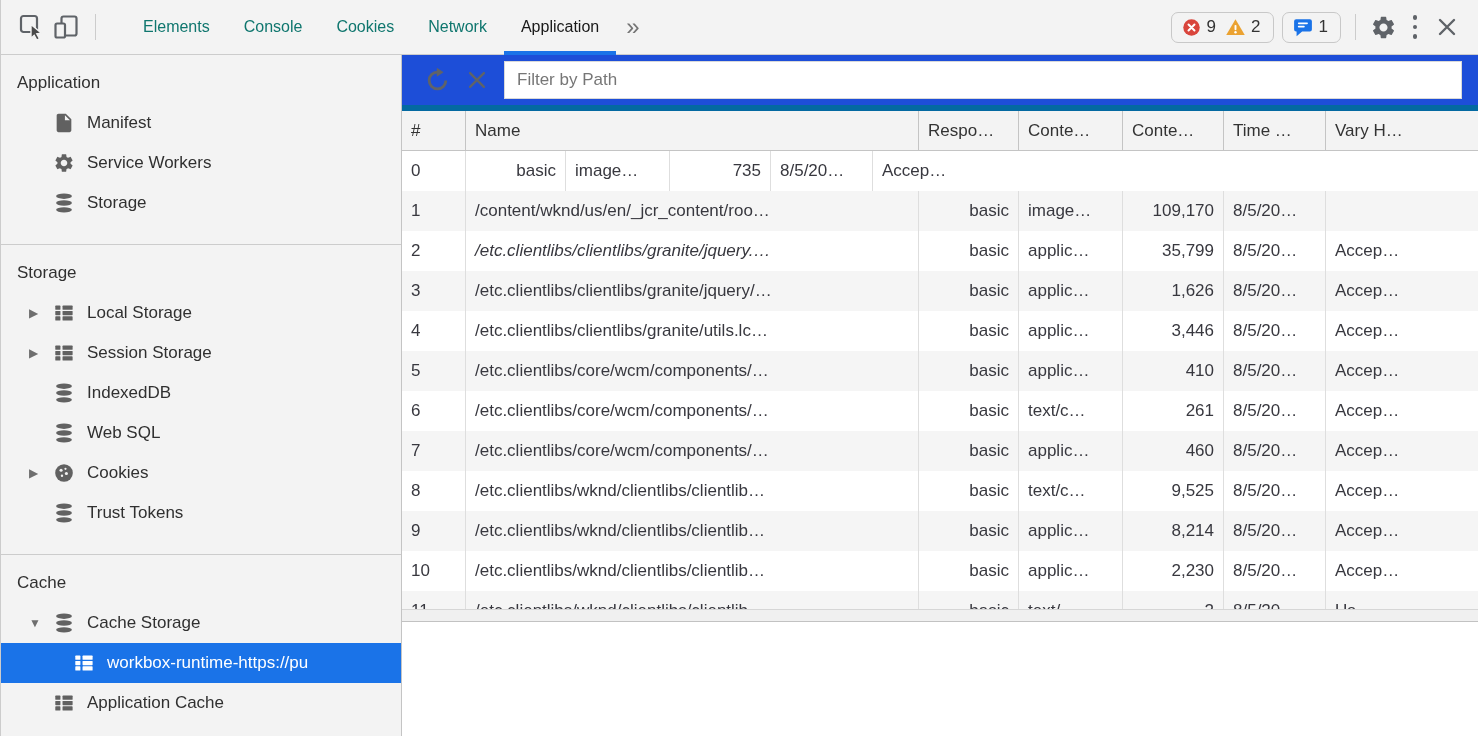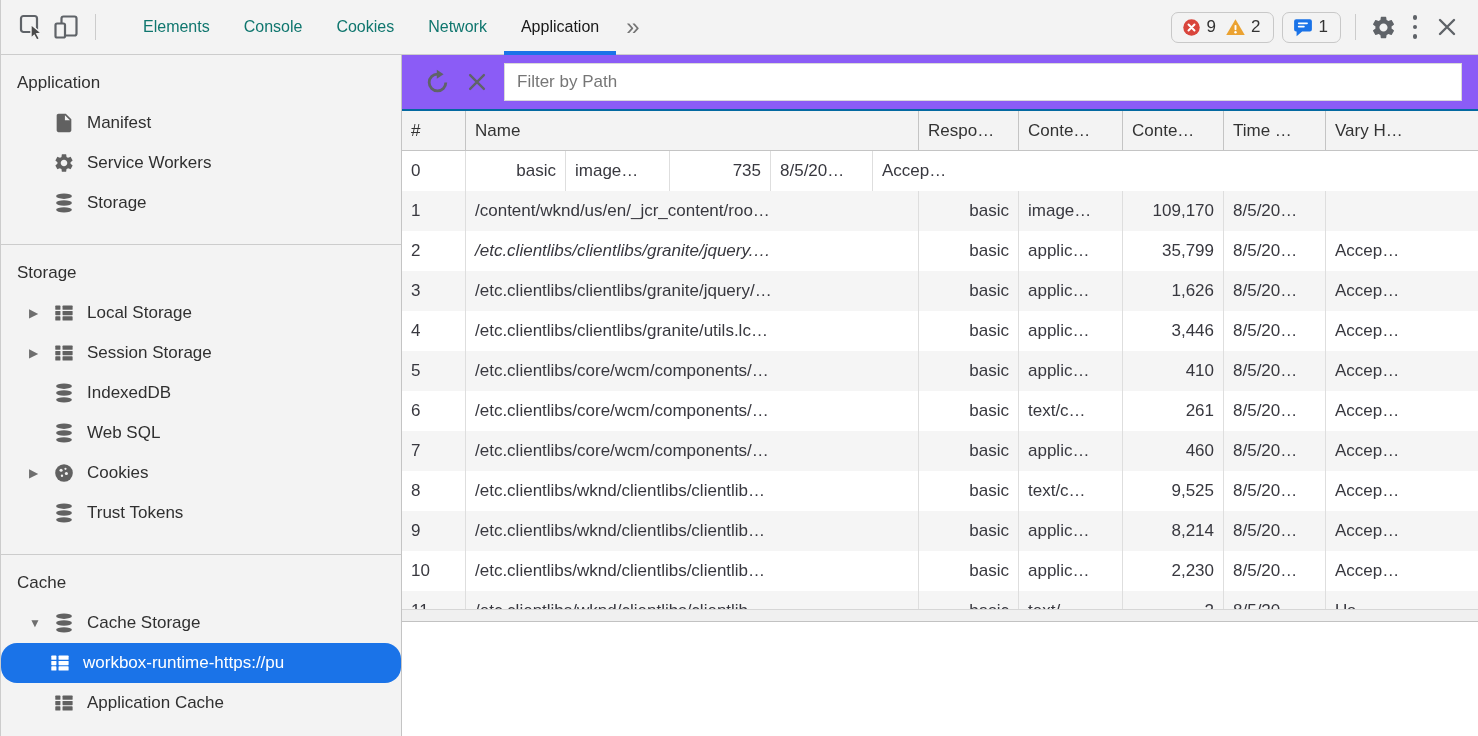--- a/index.html
+++ b/index.html
@@ -31,27 +31,27 @@
   
   .sidebar { width:401px; flex:0 0 401px; background:#f3f3f3; border-right:1px solid #c4c4c4; overflow:hidden; }
   .side-section { padding:18px 0 21px 0; }
   .side-section + .side-section { border-top:1px solid #ccc; }
   .section-title { font-size:17px; color:#303030; padding:0 16px 10px 16px; }
   .tree-item { display:flex; align-items:center; height:40px; padding-left:28px; font-size:17px; color:#303030;
                white-space:nowrap; overflow:hidden; }
   .tree-item .arrow { width:24px; flex:0 0 24px; font-size:12px; color:#6e6e6e; }
   .tree-item .icon { width:22px; height:22px; flex:0 0 22px; margin-right:12px; display:flex; align-items:center; }
   .tree-item .icon svg { width:22px; height:22px; fill:#616161; }
-  .tree-item.indent1 { padding-left:24px;border-radius:16px; }
+  .tree-item.indent1 { padding-left:48px; }
   .tree-item.selected { background:#1a73e8; color:#fff; }
   .tree-item.selected .icon svg { fill:#fff; }
 
   
   .main { flex:1; display:flex; flex-direction:column; min-width:0; }
-  .filterbar { height:56px; flex:0 0 56px; background:#8b5cf6; border-bottom:2px solid #0369a1;
+  .filterbar { height:56px; flex:0 0 56px; background:#1d4ed8; border-bottom:6px solid #0369a1;
                display:flex; align-items:center; padding:0 16px 0 18px; }
   .filter-input { flex:1; height:38px; margin-left:10px; border:1px solid #d9d9d9; background:#fff;
                   font-size:17px; padding:0 12px; color:#333; outline:none;
                   font-family:"Liberation Sans","DejaVu Sans",sans-serif; }
   .filter-input::placeholder { color:#767676; }
 
   .grid { display:flex; flex-direction:column; flex:1; min-height:0; }
   .grid-header { display:flex; height:40px; flex:0 0 40px; background:#f3f3f3; border-bottom:1px solid #c4c4c4;
                  color:#333; font-size:17px; }
   .gh-cell { padding:0 9px; display:flex; align-items:center; border-right:1px solid #c4c4c4;

